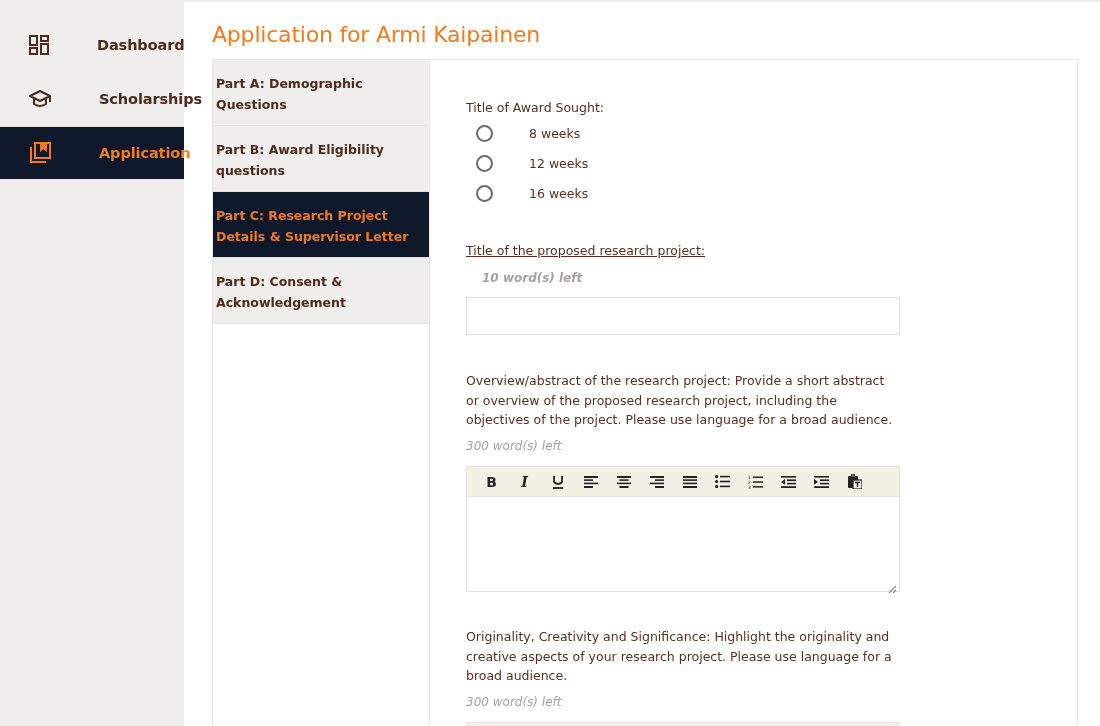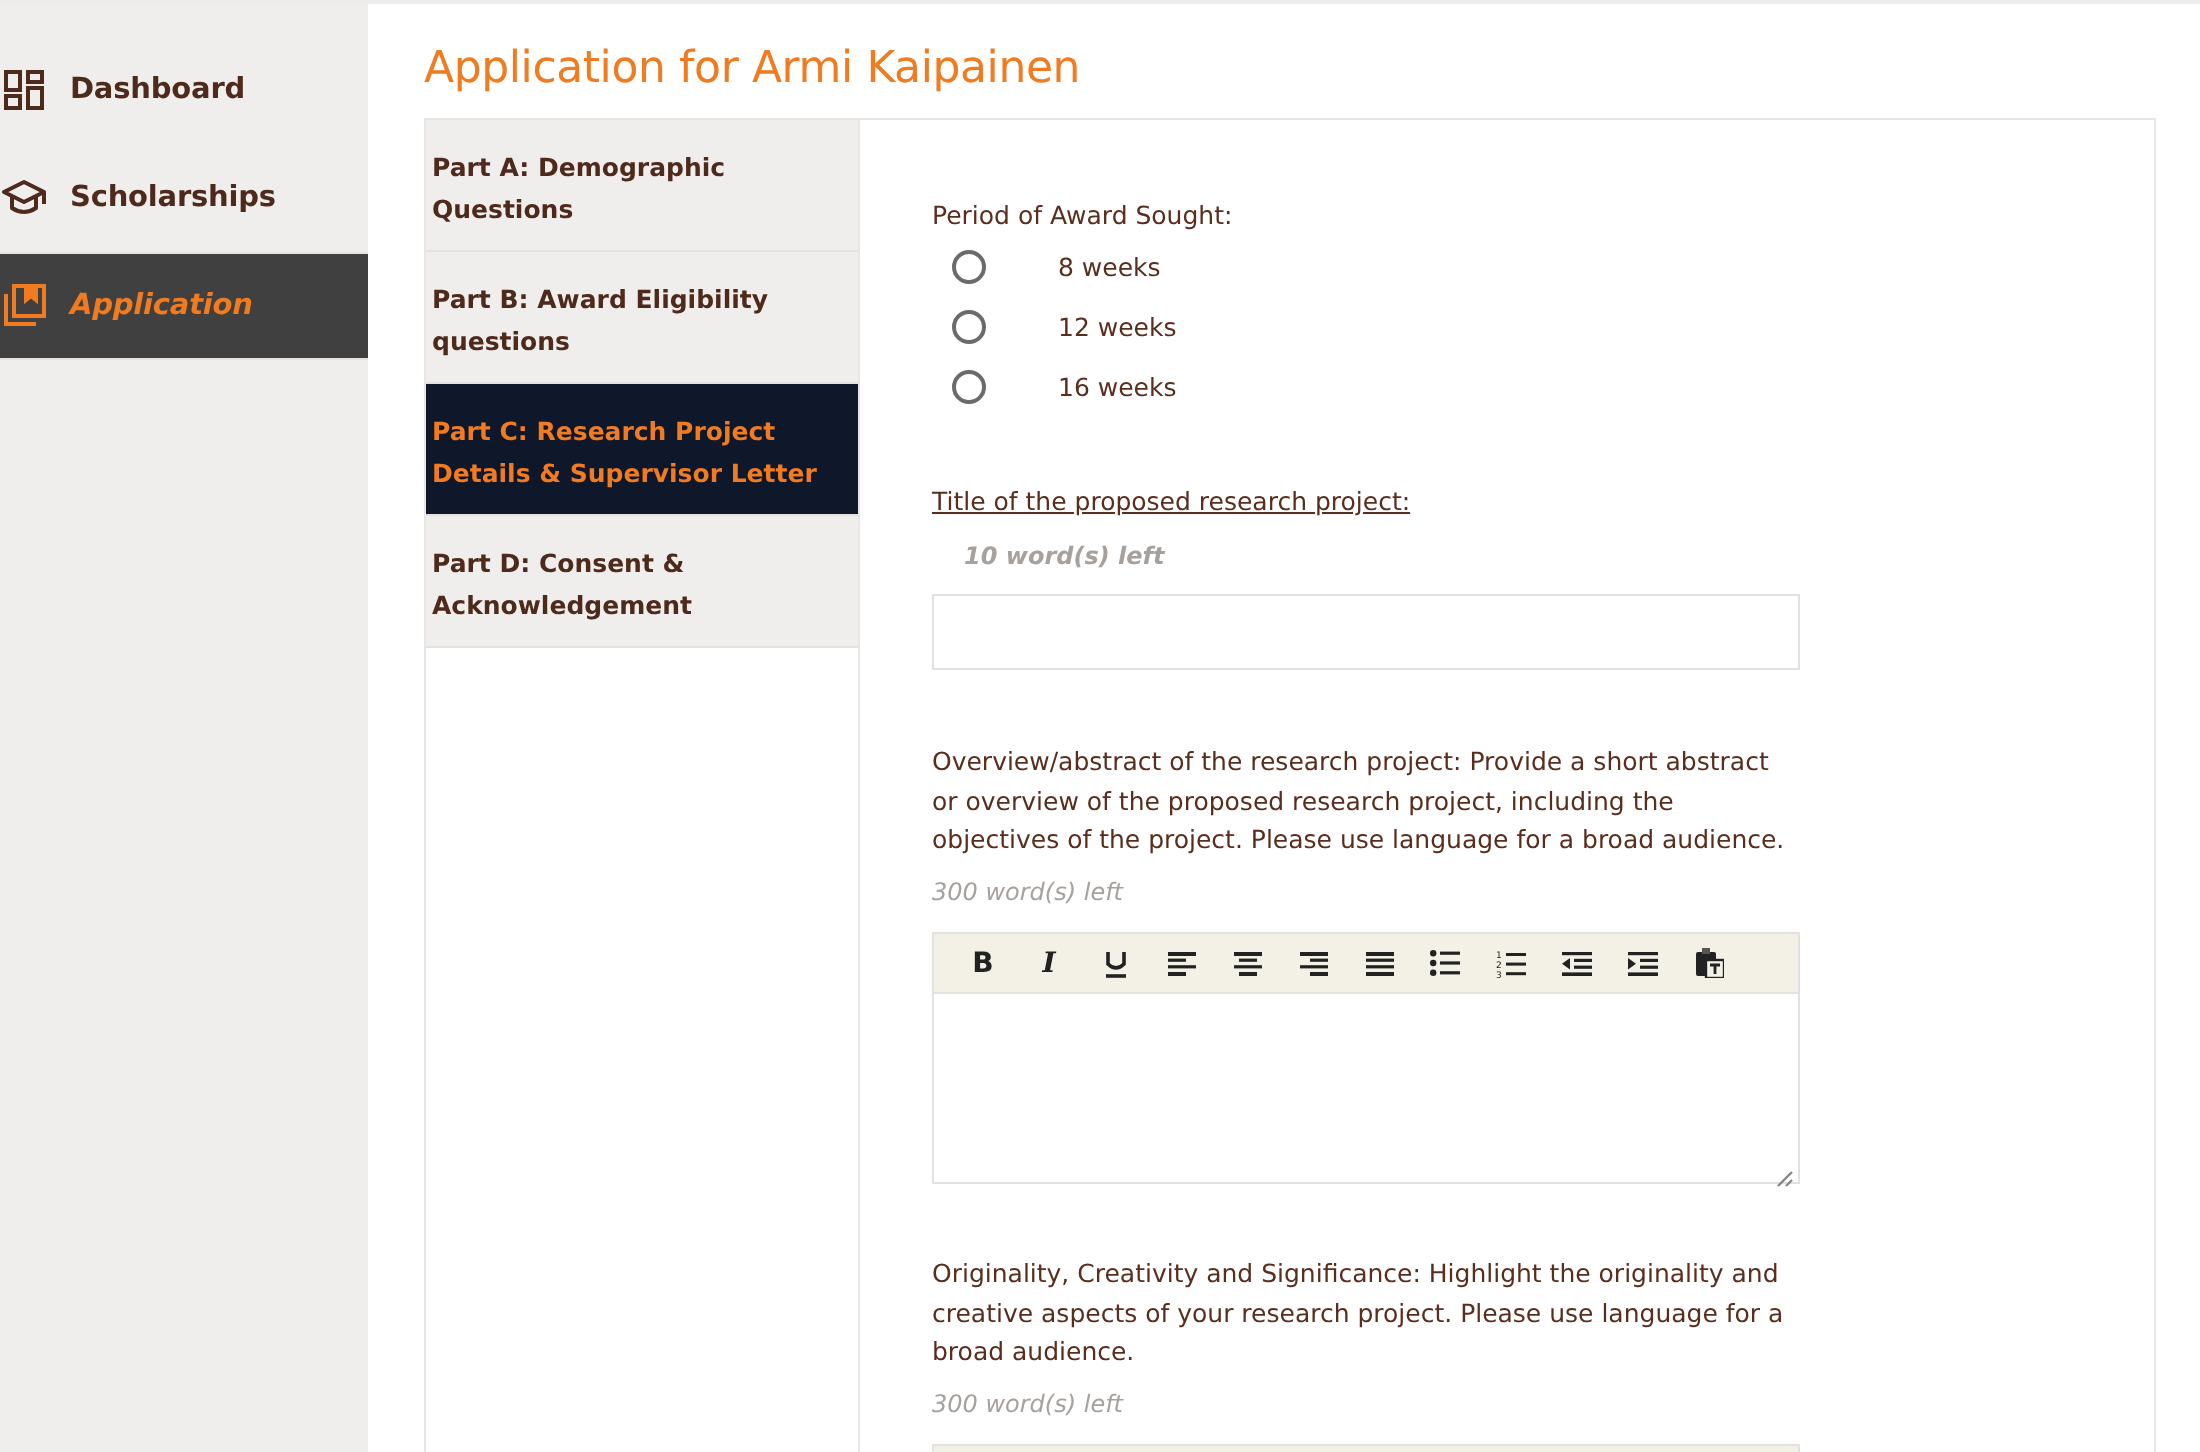--- a/index.html
+++ b/index.html
@@ -3,24 +3,24 @@
 <meta charset="utf-8">
 <style>
   * { box-sizing: border-box; margin: 0; padding: 0; }
   html, body { width: 1100px; height: 726px; overflow: hidden; background: #ffffff; }
   body { font-family: "DejaVu Sans", "Liberation Sans", sans-serif; color: #5a2e1f; position: relative; }
 
   .topline { position: absolute; left: 0; top: 0; width: 1100px; height: 2px; background: #eeeceb; }
 
   
   .sidebar { position: absolute; left: 0; top: 2px; width: 184px; height: 724px; background: #f0eeec; }
-  .nav-item { position: absolute; left: 0; width: 184px; height: 54px; display: flex; align-items: center; cursor: pointer; }
+  .nav-item { position: absolute; left: 0; width: 184px; height: 54px; display: flex; align-items: center; padding-left: 28px; cursor: pointer; gap: 36px; }
   .nav-item .icon { width: 24px; height: 24px; margin-right: 11px; display: flex; align-items: center; justify-content: center; }
   .nav-item .label { font-weight: bold; font-size: 14.5px; color: #4e2a1c; letter-spacing: -0.1px; }
-  .nav-item.active { background: #404040; border-top: 1px solid #e6e3e0; border-bottom: 1px solid #e6e3e0; font-style: italic; }
+  .nav-item.active { background: #0f172a; border-top: 1px solid #e6e3e0; border-bottom: 1px solid #e6e3e0; }
   .nav-item.active .label { color: #f07b21; }
 
   
   .page-title { position: absolute; left: 212px; top: 22px; font-size: 22px; color: #f07b21; font-weight: normal; letter-spacing: -0.2px; }
 
   
   .card { position: absolute; left: 212px; top: 59px; width: 866px; height: 680px; border: 1px solid #e8e6e4; border-bottom: none; background: #fff; }
 
   
   .tabs { position: absolute; left: 0; top: 0; width: 216px; }
@@ -91,21 +91,21 @@
     <div class="tab">Part A: Demographic Questions</div>
     <div class="tab">Part B: Award Eligibility questions</div>
     <div class="tab active">Part C: Research Project Details &amp; Supervisor Letter</div>
     <div class="tab">Part D: Consent &amp; Acknowledgement</div>
   </div>
   <div class="divider"></div>
 
   <div class="form">
 
     <div style="position:absolute; top:38px; left:0;">
-      <div class="q-label">Period of Award Sought:</div>
+      <div class="q-label">Title of Award Sought:</div>
       <div style="margin-top:1px;">
         <div class="radio-row">
           <span class="radio"></span>
           <span class="radio-label">8 weeks</span>
         </div>
         <div class="radio-row">
           <span class="radio"></span>
           <span class="radio-label">12 weeks</span>
         </div>
         <div class="radio-row">

